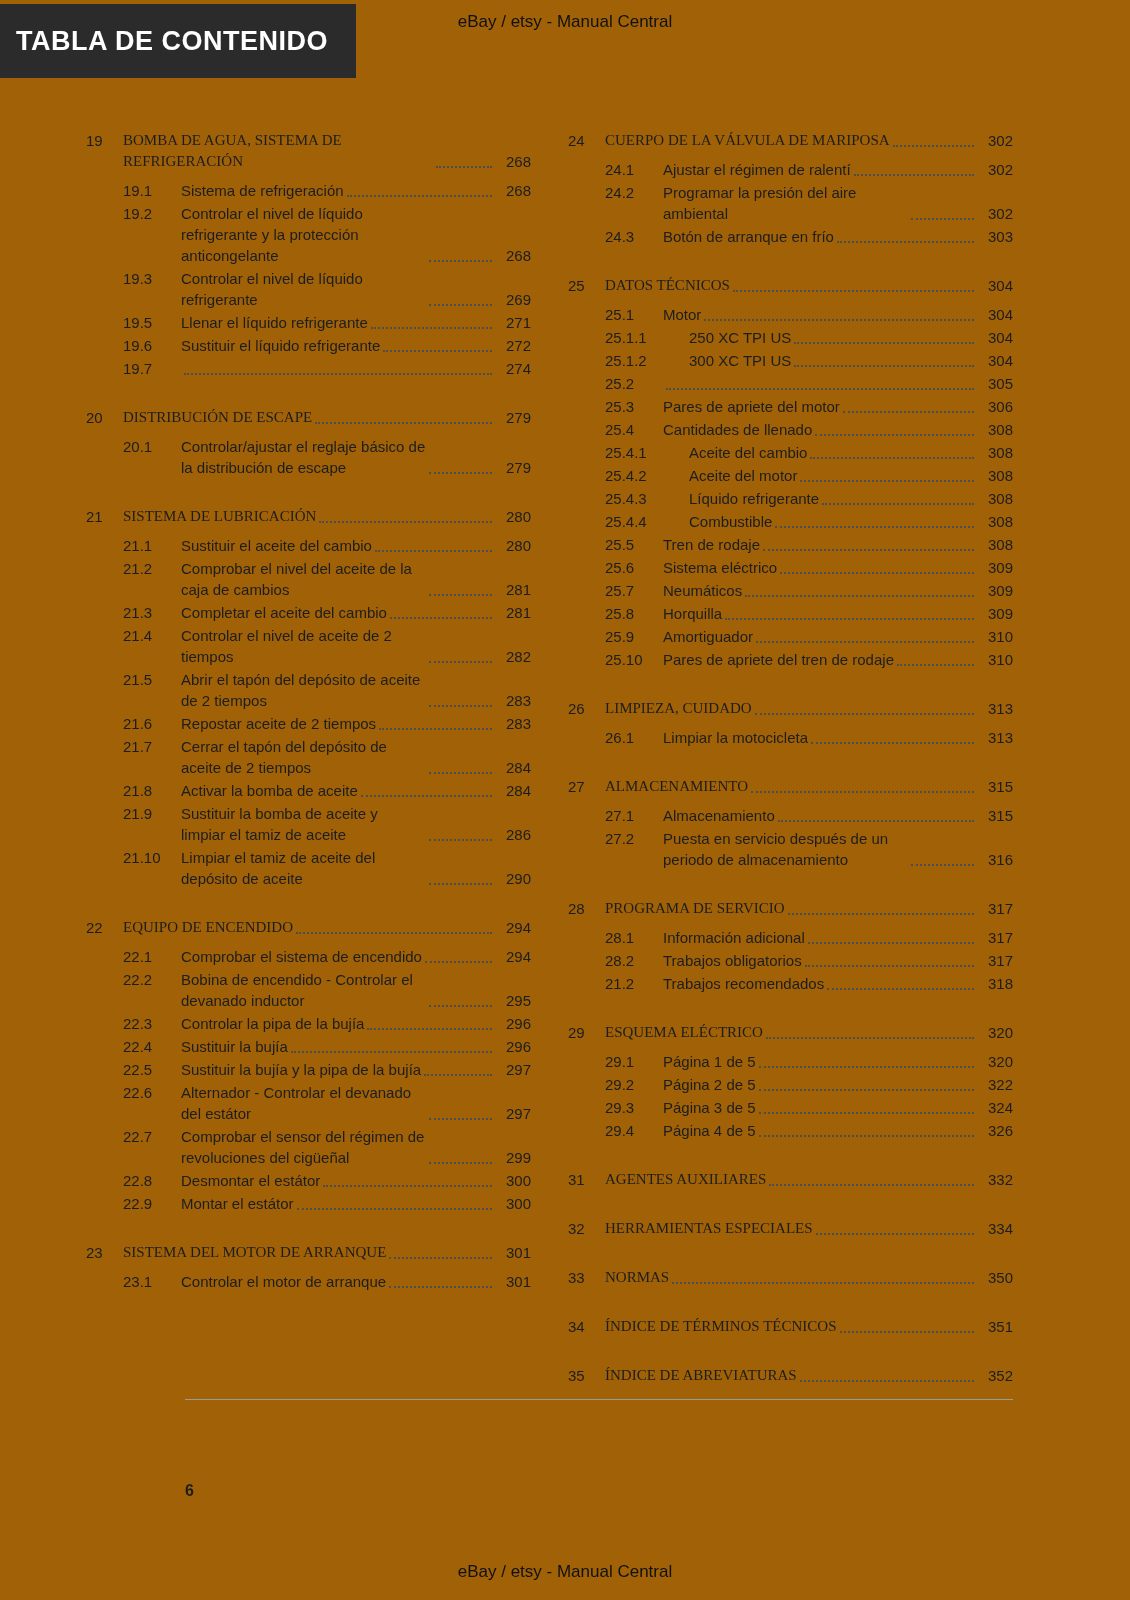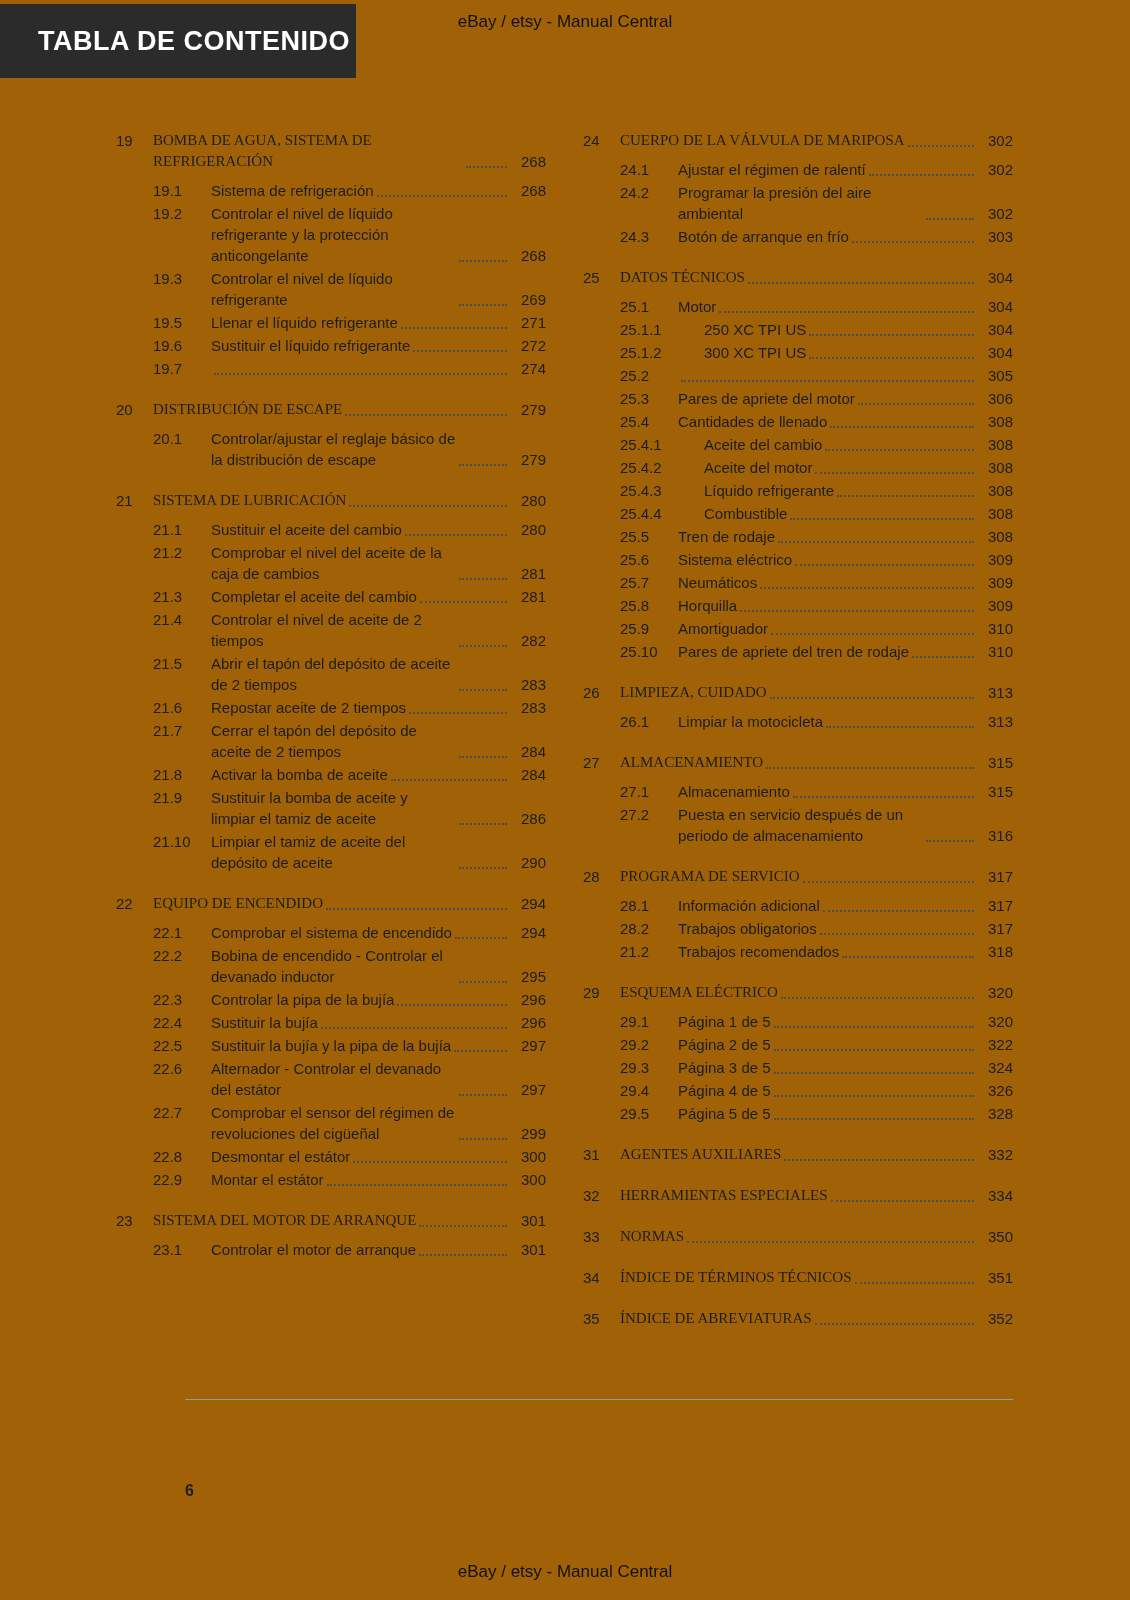--- a/index.html
+++ b/index.html
@@ -25,39 +25,39 @@
   }
 
   .title-box {
     position: absolute;
     top: 4px; left: 0;
     width: 356px; height: 74px;
     background: var(--header_bg, #2b2b2b);
     color: #ffffff;
     display: flex;
     align-items: center;
-    padding-left: 38px;
+    padding-left: 16px;
     font-size: 27px;
     font-weight: bold;
     letter-spacing: 0.5px;
     white-space: nowrap;
   }
 
   .toc {
     position: absolute;
     top: 130px; left: 0;
     width: 1130px;
-    padding: 0 117px 0 116px;
+    padding: 0 117px 0 86px;
     display: grid;
     grid-template-columns: 1fr 1fr;
     column-gap: 37px;
     align-items: start;
   }
 
-  .chapter { margin-top: 20px; }
+  .chapter { margin-top: 28px; }
   .col > .chapter:first-child { margin-top: 0; }
 
   .row {
     display: flex;
     align-items: stretch;
     font-size: 15px;
     line-height: 21px;
   }
   .chapter-row { margin-bottom: 8px; }
   .entry-row { padding-left: 37px; margin-top: 2px; }
@@ -555,26 +555,20 @@
     <span class="row-title">Página 3 de 5</span>
     <span class="dots"></span>
     <span class="pg">324</span>
   </div>
             <div class="row entry-row">
     <span class="en-num">29.4</span>
     <span class="row-title">Página 4 de 5</span>
     <span class="dots"></span>
     <span class="pg">326</span>
   </div>
-            <div class="row entry-row">
-    <span class="en-num">29.5</span>
-    <span class="row-title">Página 5 de 5</span>
-    <span class="dots"></span>
-    <span class="pg">328</span>
-  </div>
           </div>
   </div>
         <div class="chapter">
     <div class="row chapter-row">
       <span class="ch-num">31</span>
       <span class="row-title">AGENTES AUXILIARES</span>
       <span class="dots"></span>
       <span class="pg">332</span>
     </div>
 

